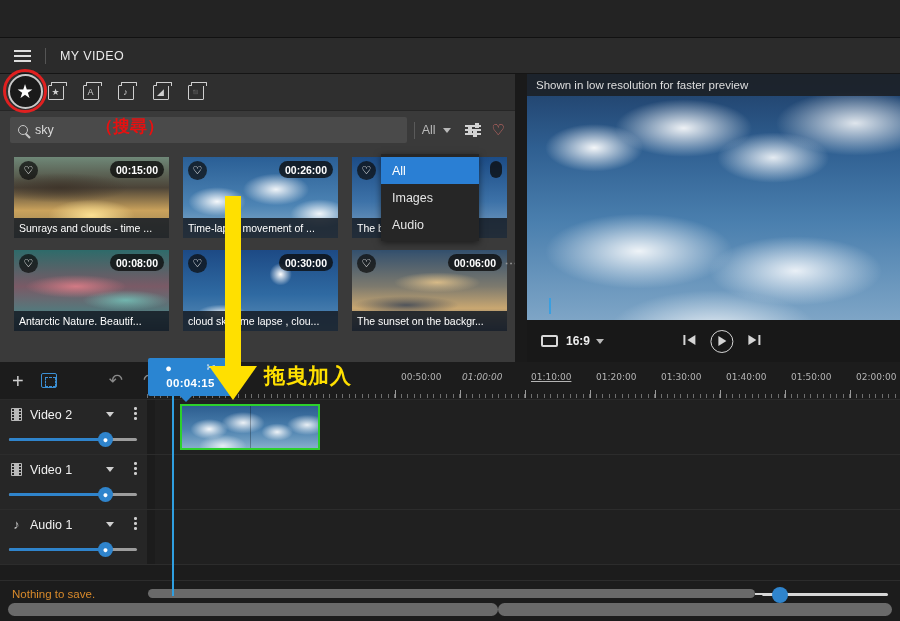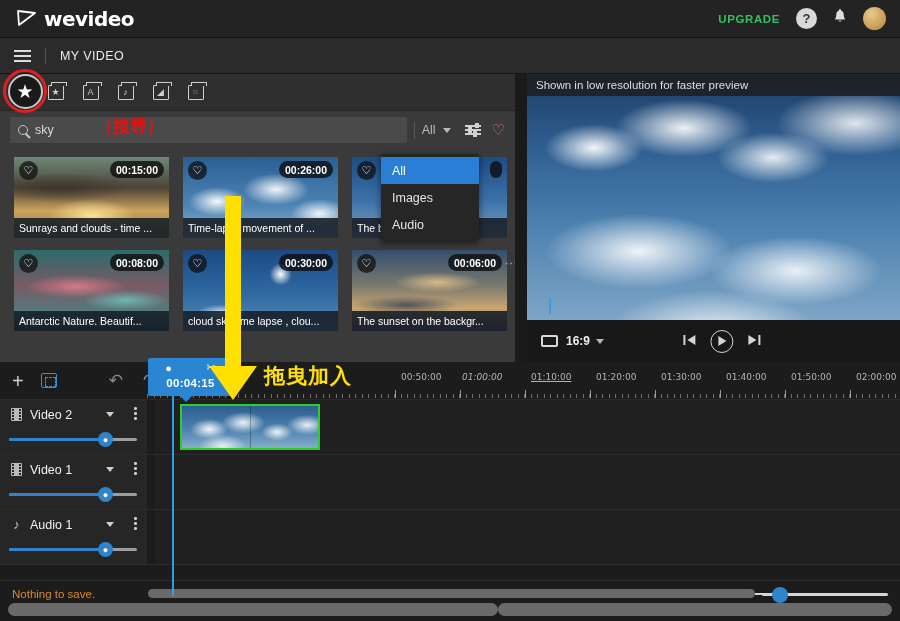--- a/index.html
+++ b/index.html
@@ -294,38 +294,20 @@
     font-size: 21px; font-weight: bold; z-index: 50;
     font-family: "DejaVu Sans", sans-serif; letter-spacing: 1px;
   }
 </style>
 </head>
 <body>
 
 <div id="app">
 
   <div class="topbar">
-    <div class="logo-wrap">
-      <svg width="21" height="17" viewBox="0 0 21 17">
-        <path d="M2 1 L19 3 L3 15 Z" fill="none" stroke="#fff" stroke-width="1.8" stroke-linejoin="round"></path>
-      </svg>
-      <span class="logo-text">wevideo</span>
-    </div>
-    <div class="topbar-right">
-      <span class="upgrade">UPGRADE</span>
-      <span class="circ-icon">?</span>
-      <span class="bell">
-        <svg width="14" height="16" viewBox="0 0 14 16">
-          <path d="M7 1.5c-2.2 0-3.7 1.6-3.7 3.8 0 3.4-1.3 4.4-1.3 5.2h10c0-.8-1.3-1.8-1.3-5.2C10.7 3.1 9.2 1.5 7 1.5z" fill="#ddd"></path>
-          <circle cx="7" cy="1.2" r="1.1" fill="#ddd"></circle>
-          <path d="M5.4 11.6a1.7 1.7 0 0 0 3.2 0z" fill="#ddd"></path>
-        </svg>
-      </span>
-      <span class="avatar"></span>
-    </div>
   </div>
 
   <div class="secondbar">
     <div class="hamburger">
         <i></i>
         <i></i>
         <i></i>
       </div>
     <div class="vdiv"></div>
     <span class="proj-title">MY VIDEO</span>

